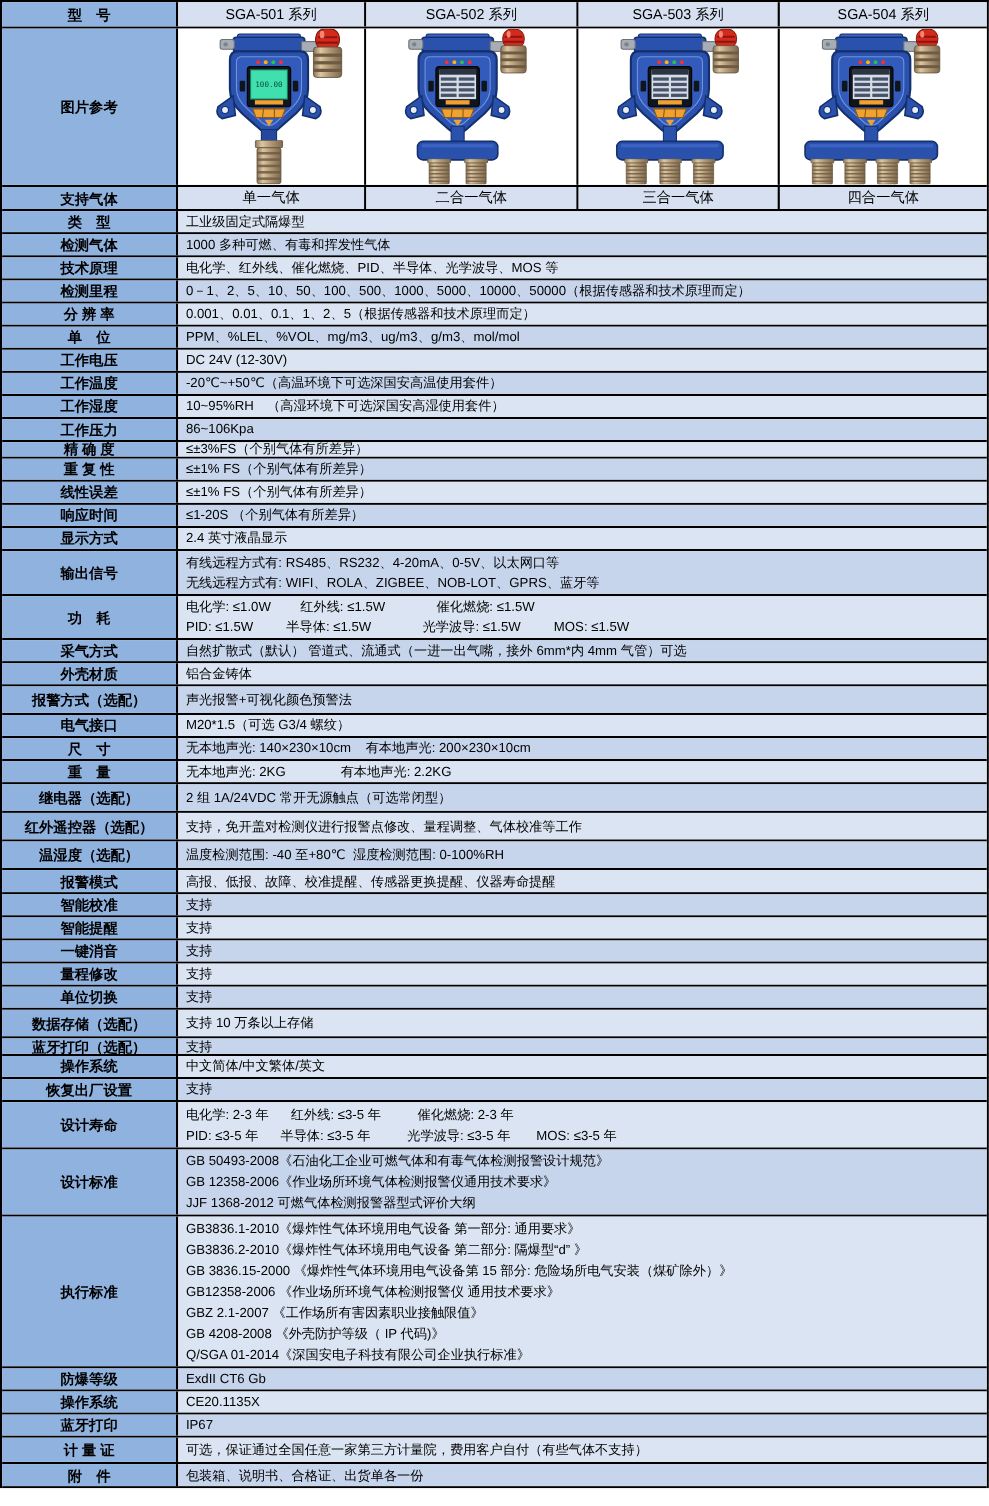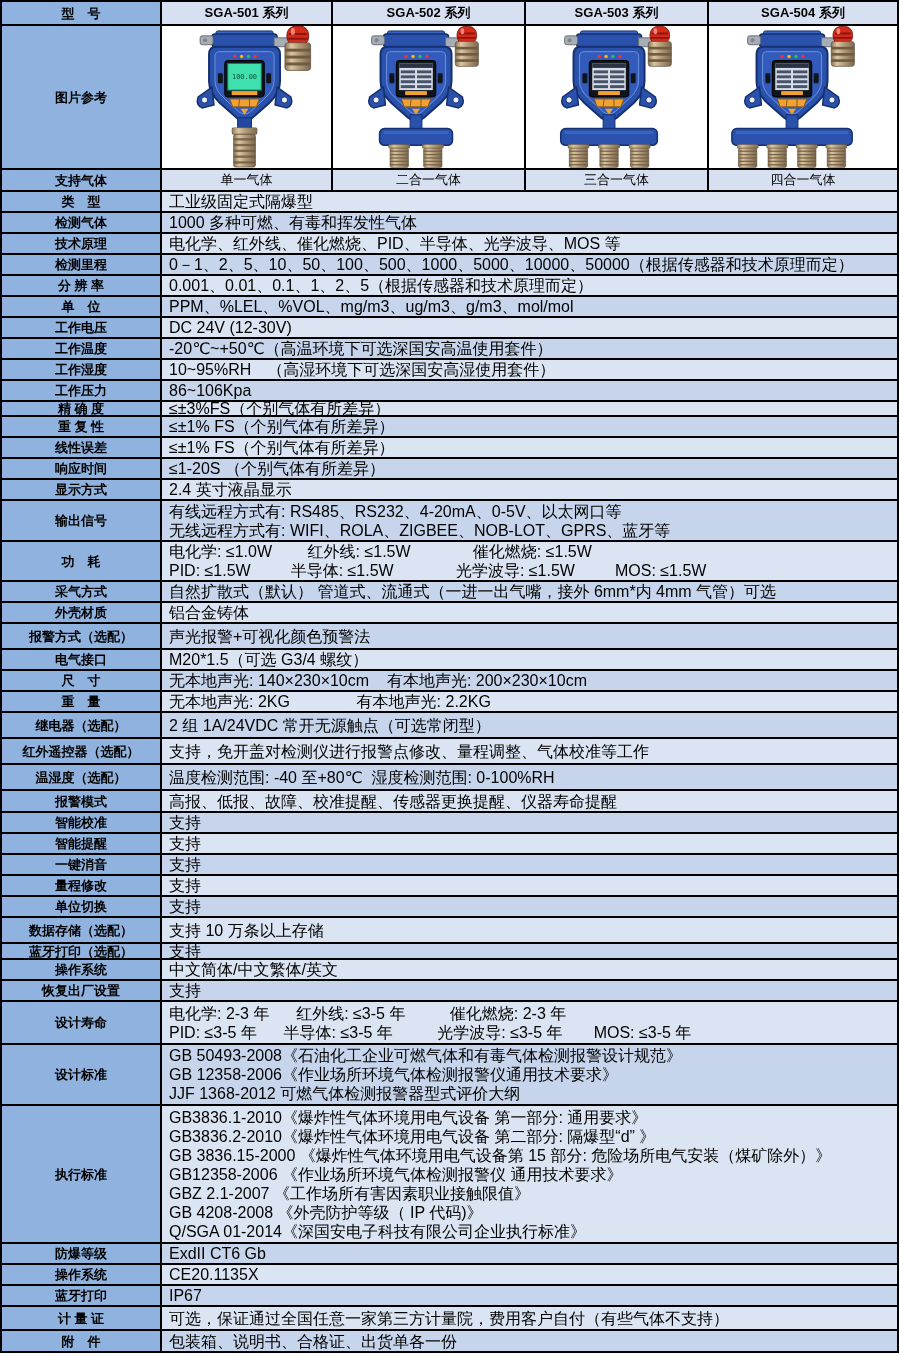--- a/index.html
+++ b/index.html
@@ -3,25 +3,25 @@
 <meta charset="utf-8">
 <style>
   *{margin:0;padding:0;box-sizing:border-box}
   html,body{background:#fff}
   body{width:899px;font-family:"Liberation Sans","DejaVu Sans",sans-serif;color:#000}
   .sheet{width:899px;border:2px solid #000;border-bottom:none;background:#fff}
   .trow{display:flex;border-bottom:2px solid #000;align-items:stretch}
   .lcell{flex:0 0 160px;background:#8FB2DF;display:flex;align-items:center;justify-content:center;
          font-weight:bold;font-size:13px;border-right:2px solid #000;white-space:pre;text-align:right;line-height:15px}
   .vcell{flex:1 1 auto;display:flex;flex-direction:column;justify-content:center;padding:0 7px;min-width:0}
-  .vline{font-size:16px;line-height:19px;white-space:pre-wrap}
+  .vline{font-size:12px;line-height:19px;white-space:pre-wrap}
   .light{background:#DBE4F2}
   .dark{background:#C6D5EC}
   .header-row{height:24px}
-  .mcell{display:flex;align-items:center;justify-content:center;font-weight:bold;font-size:13px;
+  .mcell{display:flex;align-items:center;justify-content:center;font-weight:normal;font-size:13px;
          background:#D7E0F1;border-right:2px solid #000}
   .mcell:last-child,.icell:last-child,.gcell:last-child{border-right:none}
   .c1{flex:0 0 171px}.c2{flex:0 0 193px}.c3{flex:0 0 183px}.c4{flex:1 1 auto}
   .image-row{height:144px}
   .icell{background:#fff;border-right:2px solid #000;display:flex;align-items:flex-end;overflow:hidden}
   .device{display:block;width:170px;height:142px}
   .gas-row{height:22px}
   .gcell{display:flex;align-items:center;justify-content:center;font-size:13px;
          background:#D7E0F1;border-right:2px solid #000}
 </style>

